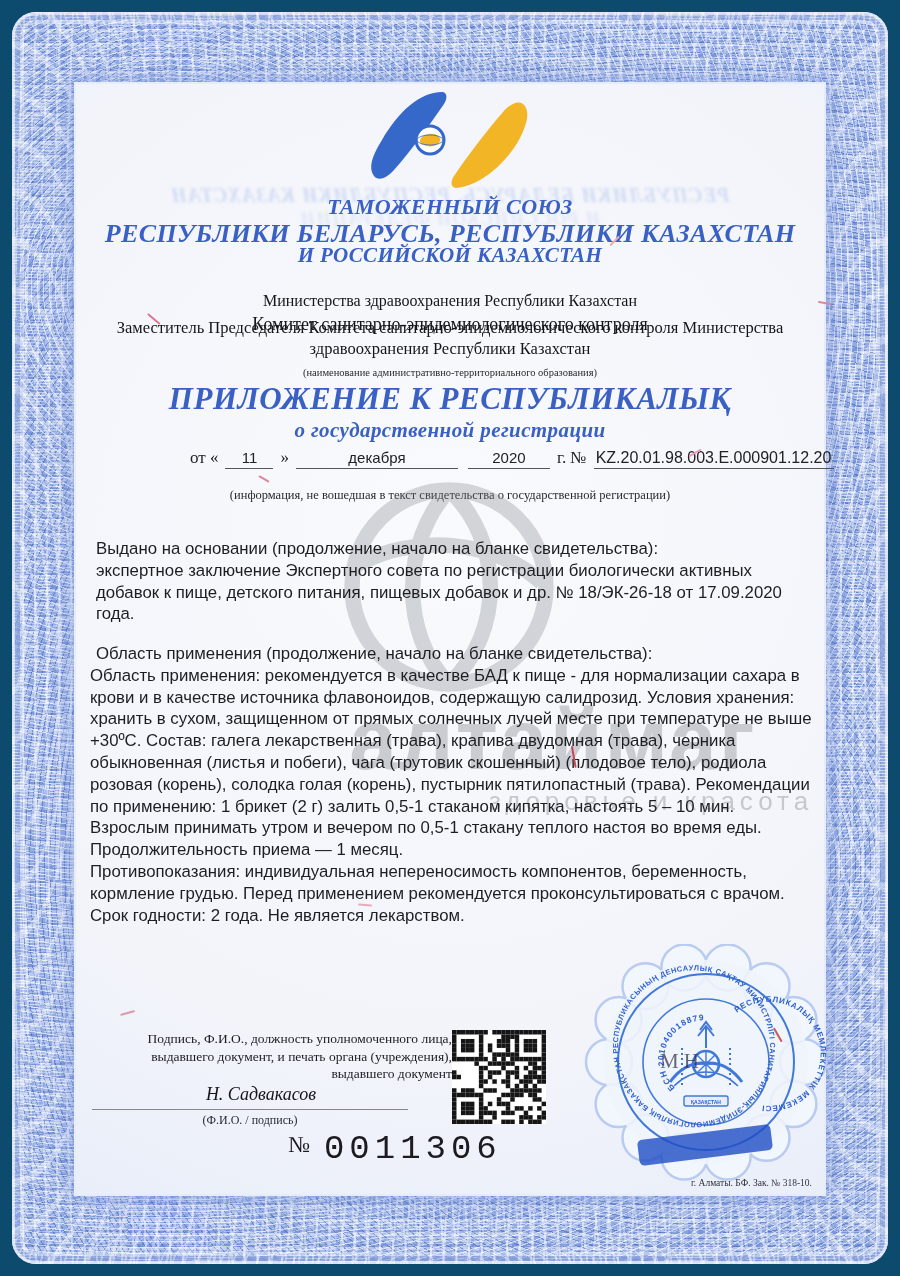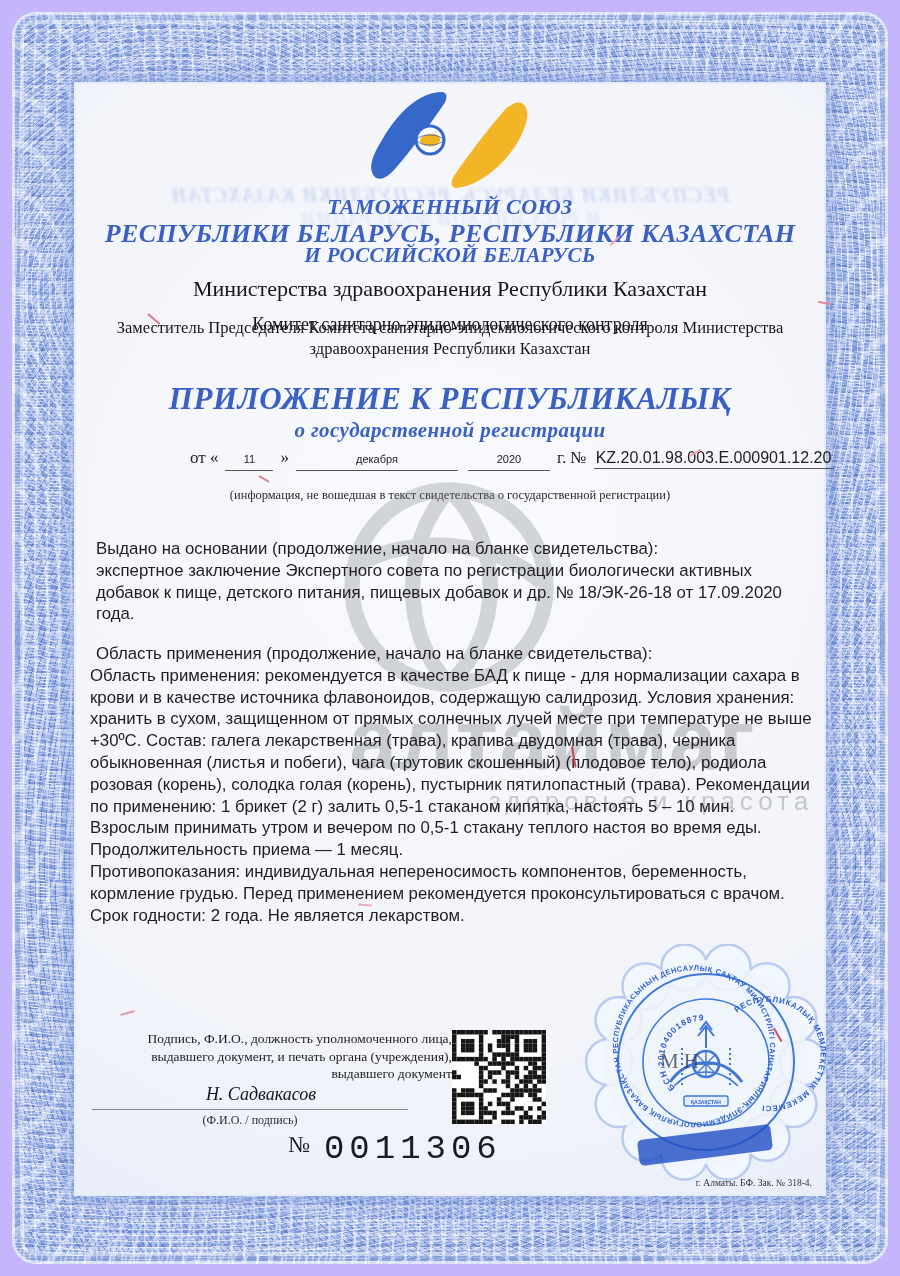--- a/index.html
+++ b/index.html
@@ -1,18 +1,18 @@
 <!DOCTYPE html>
 <html><head>
 <meta charset="utf-8">
 <style>
   html,body{margin:0;padding:0;}
   body{width:900px;height:1276px;position:relative;overflow:hidden;background:#fefefe;
        font-family:"Liberation Serif","DejaVu Serif",serif;}
-  .page{position:absolute;inset:0;background:#c4b5fd;}
+  .page{position:absolute;inset:0;background:#0c4a6e;}
 
   
   .border-band{position:absolute;inset:12px;border-radius:24px;
     background-color:#92aae4;
     background-image:
       repeating-radial-gradient(circle at 18% 22%, rgba(255,255,255,.55) 0 1px, transparent 1px 6px),
       repeating-radial-gradient(circle at 78% 68%, rgba(48,88,182,.45) 0 1px, transparent 1px 5px),
       repeating-linear-gradient(0deg, rgba(255,255,255,.30) 0 3px, rgba(70,105,190,.30) 3px 6px, transparent 6px 14px),
       repeating-linear-gradient(90deg, rgba(255,255,255,.22) 0 5px, transparent 5px 11px);
     box-shadow: inset 0 0 0 3px rgba(255,255,255,.6), inset 0 0 0 8px rgba(104,135,210,.55),
@@ -37,31 +37,31 @@
     transform:scaleX(-1);filter:blur(1.8px);}
   .ghost1{top:100px;opacity:.20;}
   .ghost2{top:124px;opacity:.11;font-size:19px;}
 
   .center{position:absolute;left:0;width:100%;text-align:center;}
   .blue-head{color:#3a60c4;font-weight:bold;font-style:italic;letter-spacing:.4px;}
   .u1{top:110px;font-size:22px;}
   .u2{top:135px;font-size:26px;}
   .u3{top:159px;font-size:21px;}
   .c1{top:186px;font-size:18px;color:#15151a;margin-top:44px;}
-  .c2{top:192px;font-size:22px;color:#15151a;}
+  .c2{top:208px;font-size:16px;color:#15151a;}
   .issuer{top:233px;left:24px;width:700px;font-size:16.5px;color:#15151a;line-height:21px;}
   .small-cap{top:283px;font-size:10.5px;color:#2a2a30;}
   .title-main{top:297px;font-size:31px;letter-spacing:.5px;}
   .title-sub{top:334px;font-size:21px;}
 
   
   .date-row{position:absolute;top:364px;left:112px;width:640px;font-size:17px;color:#222;white-space:nowrap;}
   .date-row .ser{font-family:"Liberation Serif","DejaVu Serif",serif;margin:0 2px;}
   .fill{display:inline-block;border-bottom:1px solid #555;text-align:center;
-        font-family:"Liberation Sans","DejaVu Sans",sans-serif;font-size:11px;
+        font-family:"Liberation Sans","DejaVu Sans",sans-serif;font-size:15px;
         padding:0 2px 2px;margin:0 5px;line-height:17px;}
   .f-day{min-width:44px;}
   .f-month{min-width:158px;}
   .f-year{min-width:78px;}
   .f-num{min-width:236px;font-size:16px;}
 
   .info-cap{top:404px;font-size:12.5px;color:#2a2a30;}
 
   
   .wm-globe{position:absolute;left:262px;top:384px;width:222px;height:238px;opacity:.30;}
@@ -121,26 +121,27 @@
         <g>
           <circle cx="70" cy="50" r="14" fill="#ffffff" stroke="#3668c9" stroke-width="3"></circle>
           <path d="M60,50 C63,42 77,42 80,48 C82,53 74,58 67,56 C62,55 59,53 60,50 Z" fill="#f2b526"></path>
           <ellipse cx="70" cy="50" rx="13" ry="5" fill="none" stroke="#3668c9" stroke-width="0.8"></ellipse>
         </g>
       </svg>
     </div>
 
     <div class="center blue-head u1">ТАМОЖЕННЫЙ СОЮЗ</div>
     <div class="center blue-head u2">РЕСПУБЛИКИ БЕЛАРУСЬ, РЕСПУБЛИКИ КАЗАХСТАН</div>
-    <div class="center blue-head u3">И РОССИЙСКОЙ БЕЛАРУСЬ</div>
+    <div class="center blue-head u3">И РОССИЙСКОЙ КАЗАХСТАН</div>
 
     <div class="center c1">Комитет санитарно-эпидемиологического контроля</div>
     <div class="center c2">Министерства здравоохранения Республики Казахстан</div>
 
     <div class="center issuer">Заместитель Председателя Комитета санитарно-эпидемиологического контроля Министерства здравоохранения Республики Казахстан</div>
+    <div class="center small-cap">(наименование административно-территориального образования)</div>
 
     <div class="center blue-head title-main">ПРИЛОЖЕНИЕ К РЕСПУБЛИКАЛЫҚ</div>
     <div class="center blue-head title-sub">о государственной регистрации</div>
 
     <div class="date-row">
       <span class="ser">от «</span><span class="fill f-day">11</span><span class="ser">»</span><span class="fill f-month">декабря</span><span class="fill f-year">2020</span><span class="ser">г.</span><span class="ser">№</span><span class="fill f-num">KZ.20.01.98.003.Е.000901.12.20</span>
     </div>
 
     <div class="center info-cap">(информация, не вошедшая в текст свидетельства о государственной регистрации)</div>
 
@@ -473,21 +474,21 @@
         <text x="132" y="159.5" text-anchor="middle" font-size="5" fill="#2c5fce" font-family="Liberation Sans, sans-serif" font-weight="bold">ҚАЗАҚСТАН</text>
         <rect x="64" y="188" width="134" height="26" rx="5" transform="rotate(-7 131 201)" fill="#1e4ec4" opacity="0.8"></rect>
         <text x="86" y="124" font-size="21" letter-spacing="5" fill="rgba(45,45,70,0.72)" font-family="Liberation Serif, serif">МН</text>
       </svg>
     </div>
 
     <div class="serial">
       <span class="sign">№</span><span class="digits">0011306</span>
     </div>
 
-    <div class="fine-print">г. Алматы. БФ. Зак. № 318-4.</div>
+    <div class="fine-print">г. Алматы. БФ. Зак. № 318-10.</div>
   </div>
 
   <div class="fiber" style="left:146px;top:318px;width:16px;background:#dd7788;transform:rotate(40deg);"></div>
   <div class="fiber" style="left:688px;top:452px;width:14px;background:#e8a0b4;transform:rotate(-30deg);"></div>
   <div class="fiber" style="left:563px;top:756px;width:22px;background:#cc4455;transform:rotate(80deg);"></div>
   <div class="fiber" style="left:818px;top:302px;width:13px;background:#dd8899;transform:rotate(10deg);"></div>
   <div class="fiber" style="left:120px;top:1012px;width:15px;background:#dd99aa;transform:rotate(-15deg);"></div>
   <div class="fiber" style="left:770px;top:1034px;width:16px;background:#cc5566;transform:rotate(60deg);"></div>
   <div class="fiber" style="left:358px;top:904px;width:14px;background:#e9aabb;transform:rotate(5deg);"></div>
   <div class="fiber" style="left:608px;top:240px;width:13px;background:#eaaabb;transform:rotate(-45deg);"></div>

